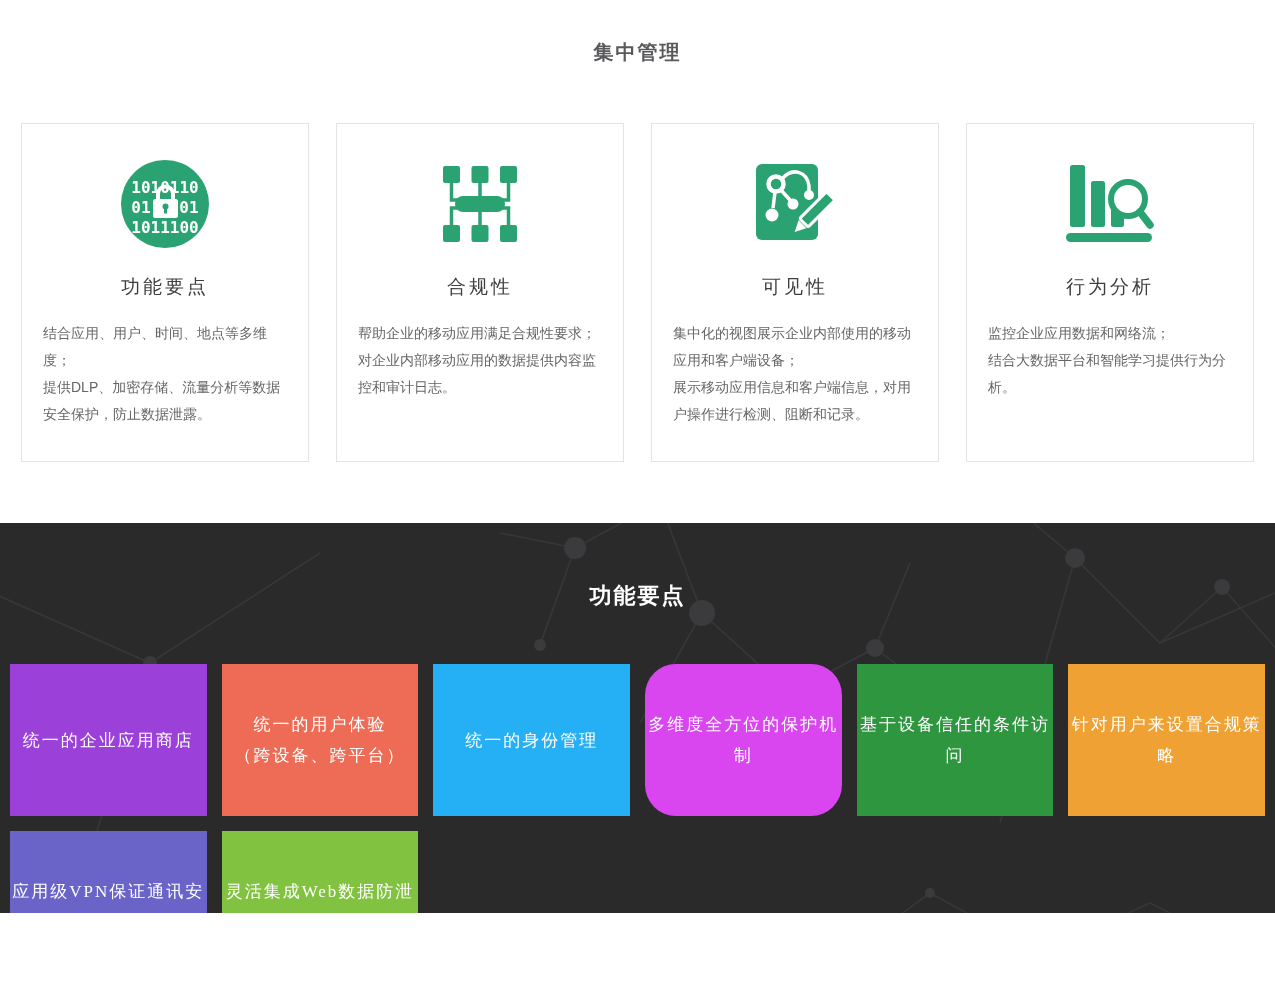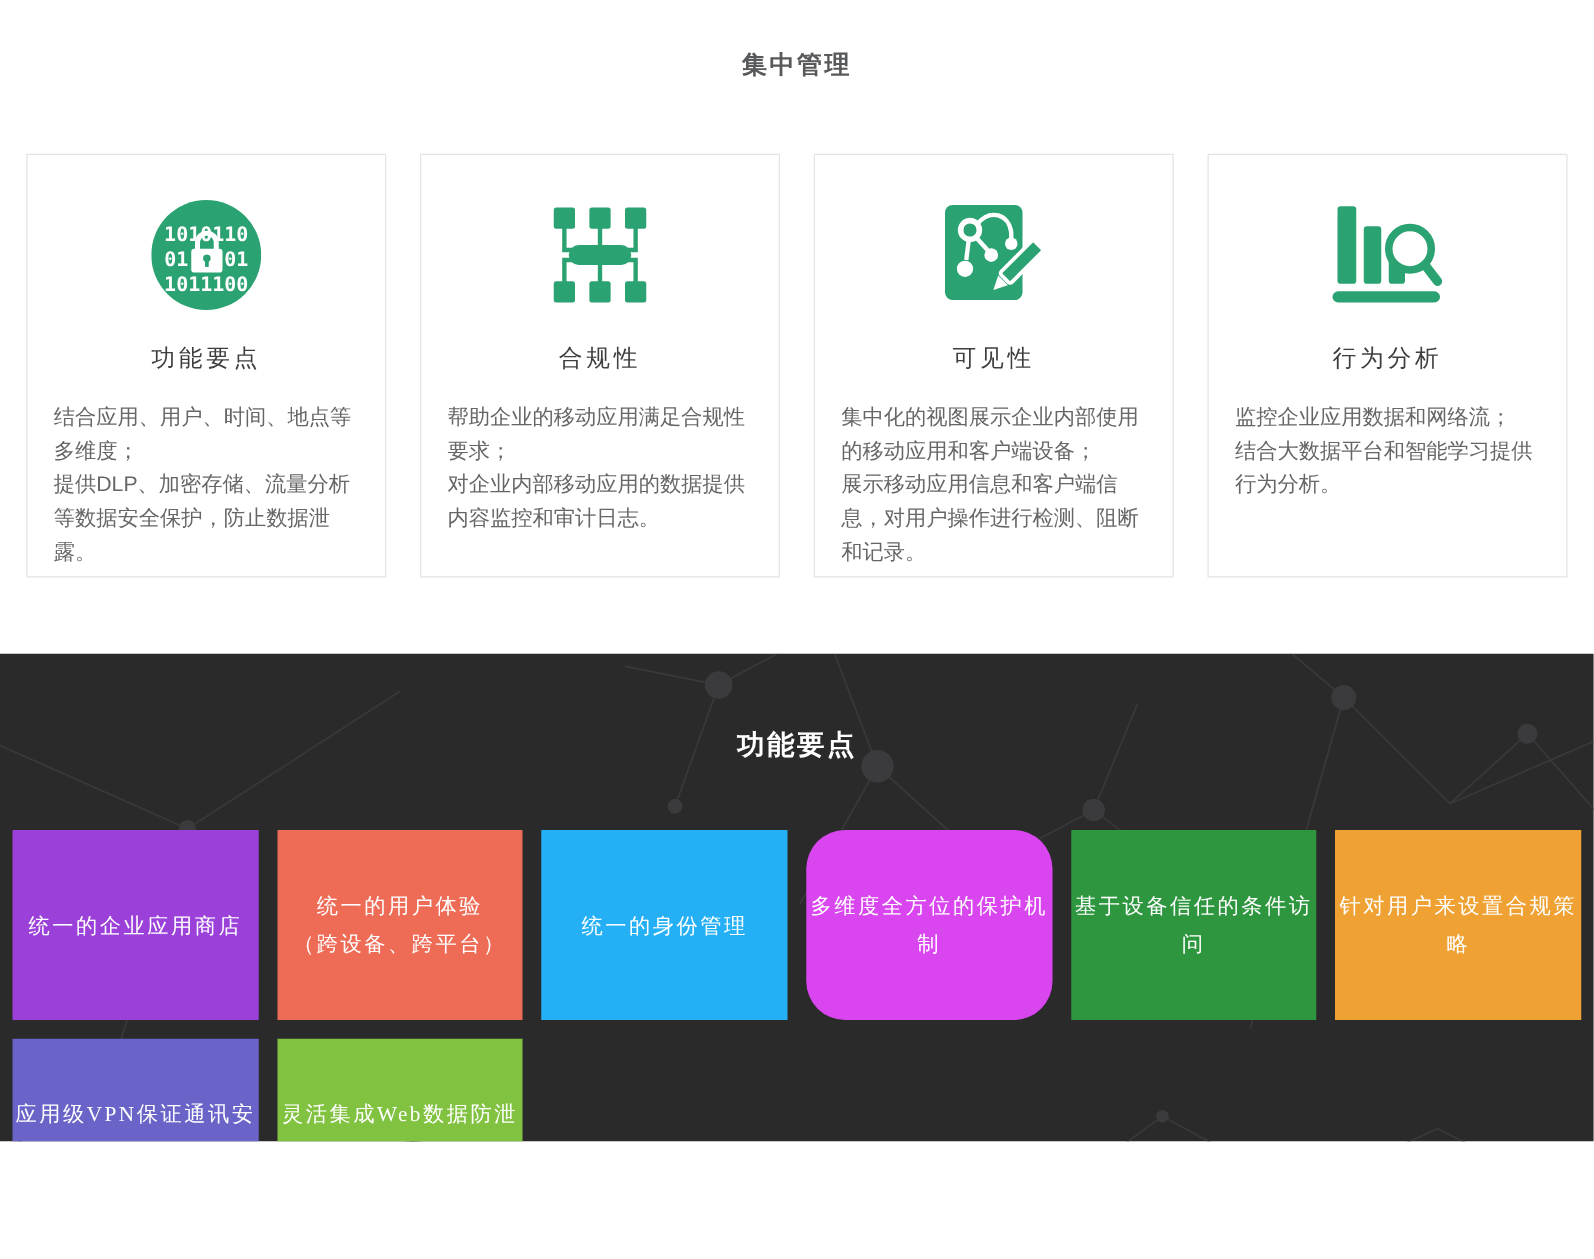--- a/index.html
+++ b/index.html
@@ -9,21 +9,21 @@
   :root { --icon-green:#2ba271; }
 
   
   .section-top { height:523px; padding-top:40px; background:#fff; }
   .section-title { text-align:center; font-size:20px; font-weight:bold; color:#58595b; letter-spacing:2px; line-height:24px; }
 
   .cards { width:1233px; margin:59px auto 0; display:flex; gap:27px; }
   .card { flex:1 1 0; height:339px; border:1px solid #e4e4e4; background:#fff; text-align:center; padding-top:36px; }
   .card-icon { height:88px; display:flex; align-items:center; justify-content:center; }
   .card-title { margin-top:26px; font-size:19px; color:#3e3e3e; letter-spacing:3px; }
-  .card-body { margin-top:20px; padding:0 21px; text-align:left; font-size:17px; line-height:27px; color:#666; }
+  .card-body { margin-top:20px; padding:0 21px; text-align:left; font-size:14px; line-height:27px; color:#666; }
 
   .icon-green-fill { fill:var(--icon-green); }
   .icon-green-stroke { stroke:var(--icon-green); fill:none; }
   .white-fill { fill:#fff; }
   .white-stroke { stroke:#fff; fill:none; }
   .bin-text { fill:#fff; font-family:"DejaVu Sans Mono","Liberation Mono",monospace; font-weight:bold; font-size:16px; }
 
   
   .section-dark { position:relative; height:390px; background:#2a2a2b; overflow:hidden; }
   .plexus { position:absolute; left:0; top:0; width:1275px; height:484px; }

